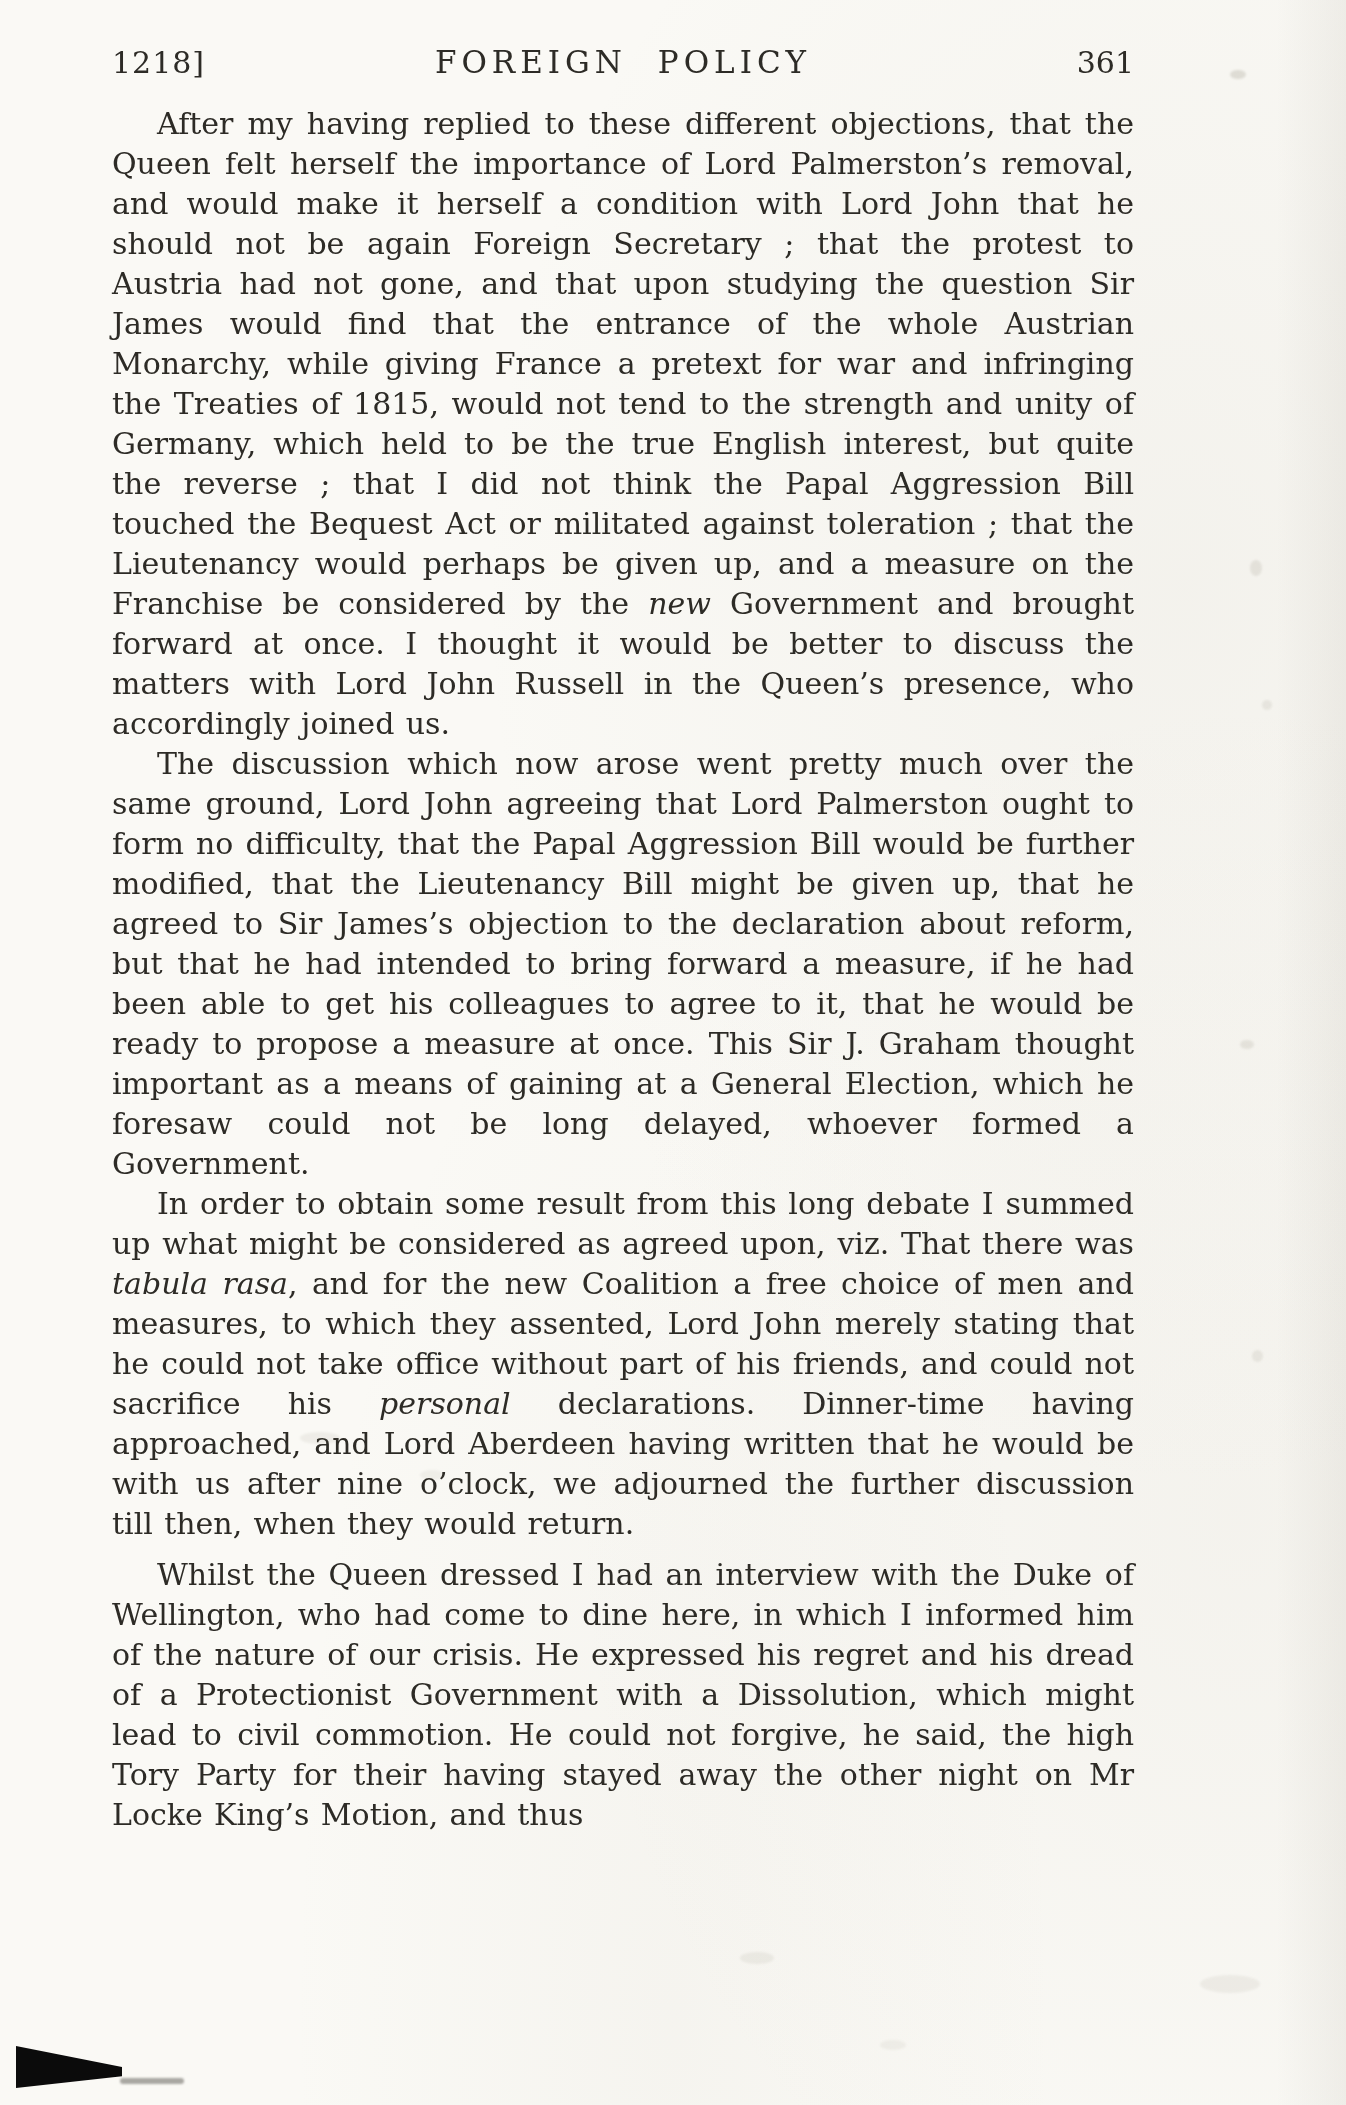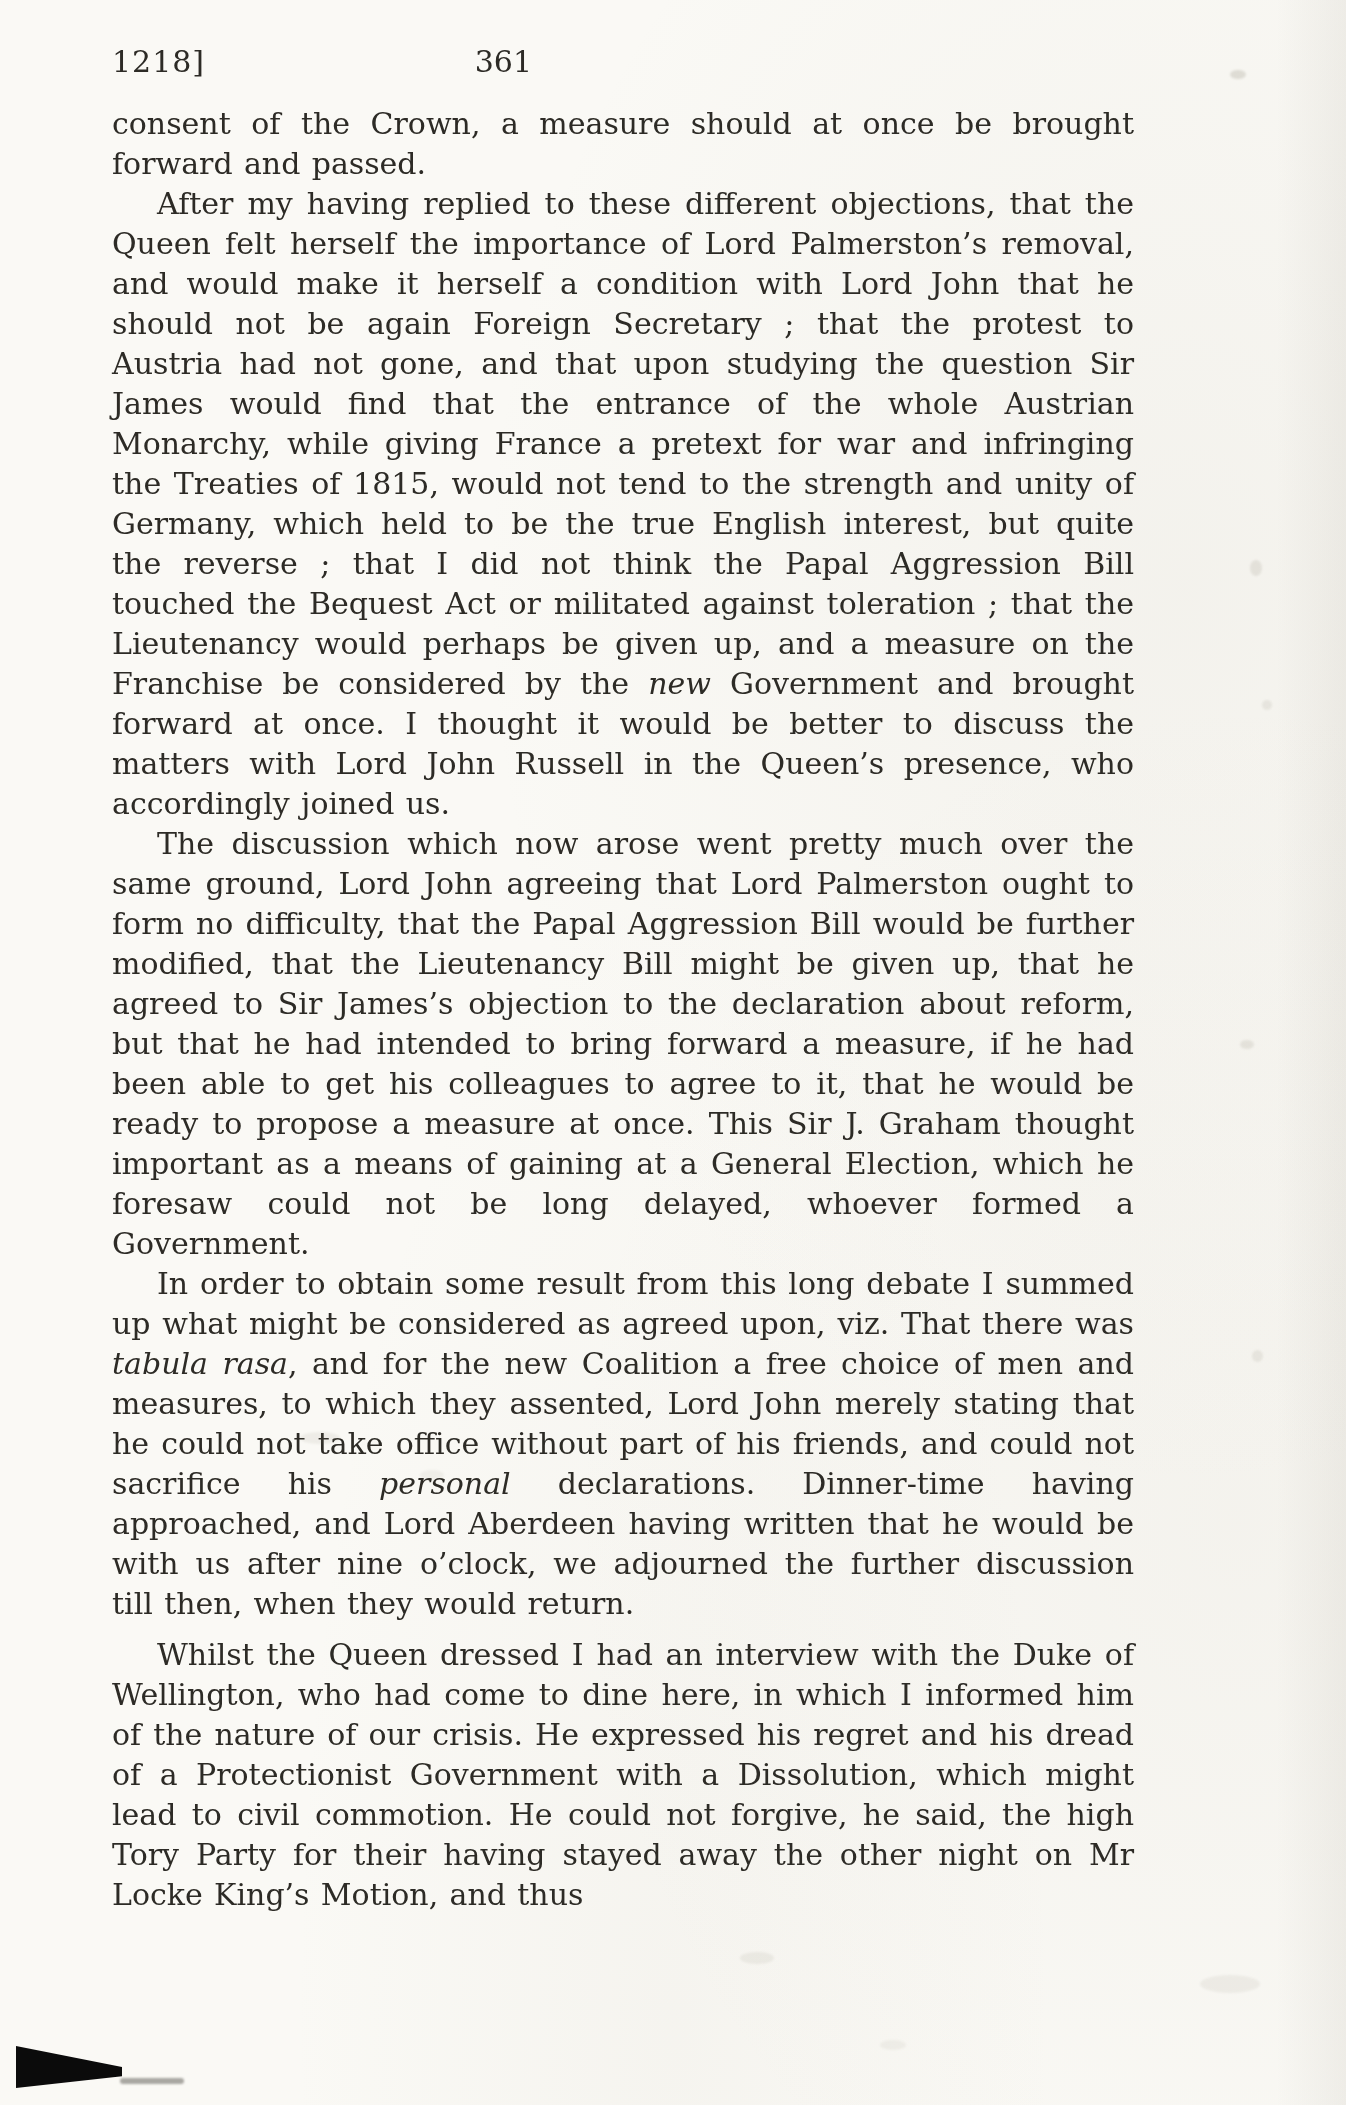--- a/index.html
+++ b/index.html
@@ -87,25 +87,25 @@
   .s7 { left: 420px;  top: 1470px; width: 24px; height: 10px; opacity:.4; }
   .s8 { left: 740px;  top: 1952px; width: 34px; height: 12px; opacity:.5; }
   .s9 { left: 1200px; top: 1975px; width: 60px; height: 18px; opacity:.45; }
   .s10{ left: 880px;  top: 2040px; width: 26px; height: 10px; opacity:.4; }
 </style>
 </head>
 <body>
 
 <div class="page-header">
   <span class="header-year">1218]</span>
+  <span class="header-title">FOREIGN POLICY</span>
   <span class="header-pagenum">361</span>
 </div>
 
 <div class="text-body">
-    <p class="para"><span>consent of the Crown, a measure should at once be brought forward and passed.</span></p>
     <p class="para indent"><span>After my having replied to these different objections, that the Queen felt herself the importance of Lord Palmerston’s removal, and would make it herself a condition with Lord John that he should not be again Foreign Secretary ; that the protest to Austria had not gone, and that upon studying the question Sir James would find that the entrance of the whole Austrian Monarchy, while giving France a pretext for war and infringing the Treaties of 1815, would not tend to the strength and unity of Germany, which held to be the true English interest, but quite the reverse ; that I did not think the Papal Aggression Bill touched the Bequest Act or militated against toleration ; that the Lieutenancy would perhaps be given up, and a measure on the Franchise be considered by the </span><span class="it">new</span><span> Government and brought forward at once. I thought it would be better to discuss the matters with Lord John Russell in the Queen’s presence, who accordingly joined us.</span></p>
     <p class="para indent"><span>The discussion which now arose went pretty much over the same ground, Lord John agreeing that Lord Palmerston ought to form no difficulty, that the Papal Aggression Bill would be further modified, that the Lieutenancy Bill might be given up, that he agreed to Sir James’s objection to the declaration about reform, but that he had intended to bring forward a measure, if he had been able to get his colleagues to agree to it, that he would be ready to propose a measure at once. This Sir J. Graham thought important as a means of gaining at a General Election, which he foresaw could not be long delayed, whoever formed a Government.</span></p>
     <p class="para indent"><span>In order to obtain some result from this long debate I summed up what might be considered as agreed upon, viz. That there was </span><span class="it">tabula rasa</span><span>, and for the new Coalition a free choice of men and measures, to which they assented, Lord John merely stating that he could not take office without part of his friends, and could not sacrifice his </span><span class="it">personal</span><span> declarations. Dinner-time having approached, and Lord Aberdeen having written that he would be with us after nine o’clock, we adjourned the further discussion till then, when they would return.</span></p>
     <p class="para indent space-before"><span>Whilst the Queen dressed I had an interview with the Duke of Wellington, who had come to dine here, in which I informed him of the nature of our crisis. He expressed his regret and his dread of a Protectionist Government with a Dissolution, which might lead to civil commotion. He could not forgive, he said, the high Tory Party for their having stayed away the other night on Mr Locke King’s Motion, and thus</span></p>
   </div>
 
 <div class="edge-shade"></div>
 <div class="speck s1"></div>
 <div class="speck s2"></div>
 <div class="speck s3"></div>

